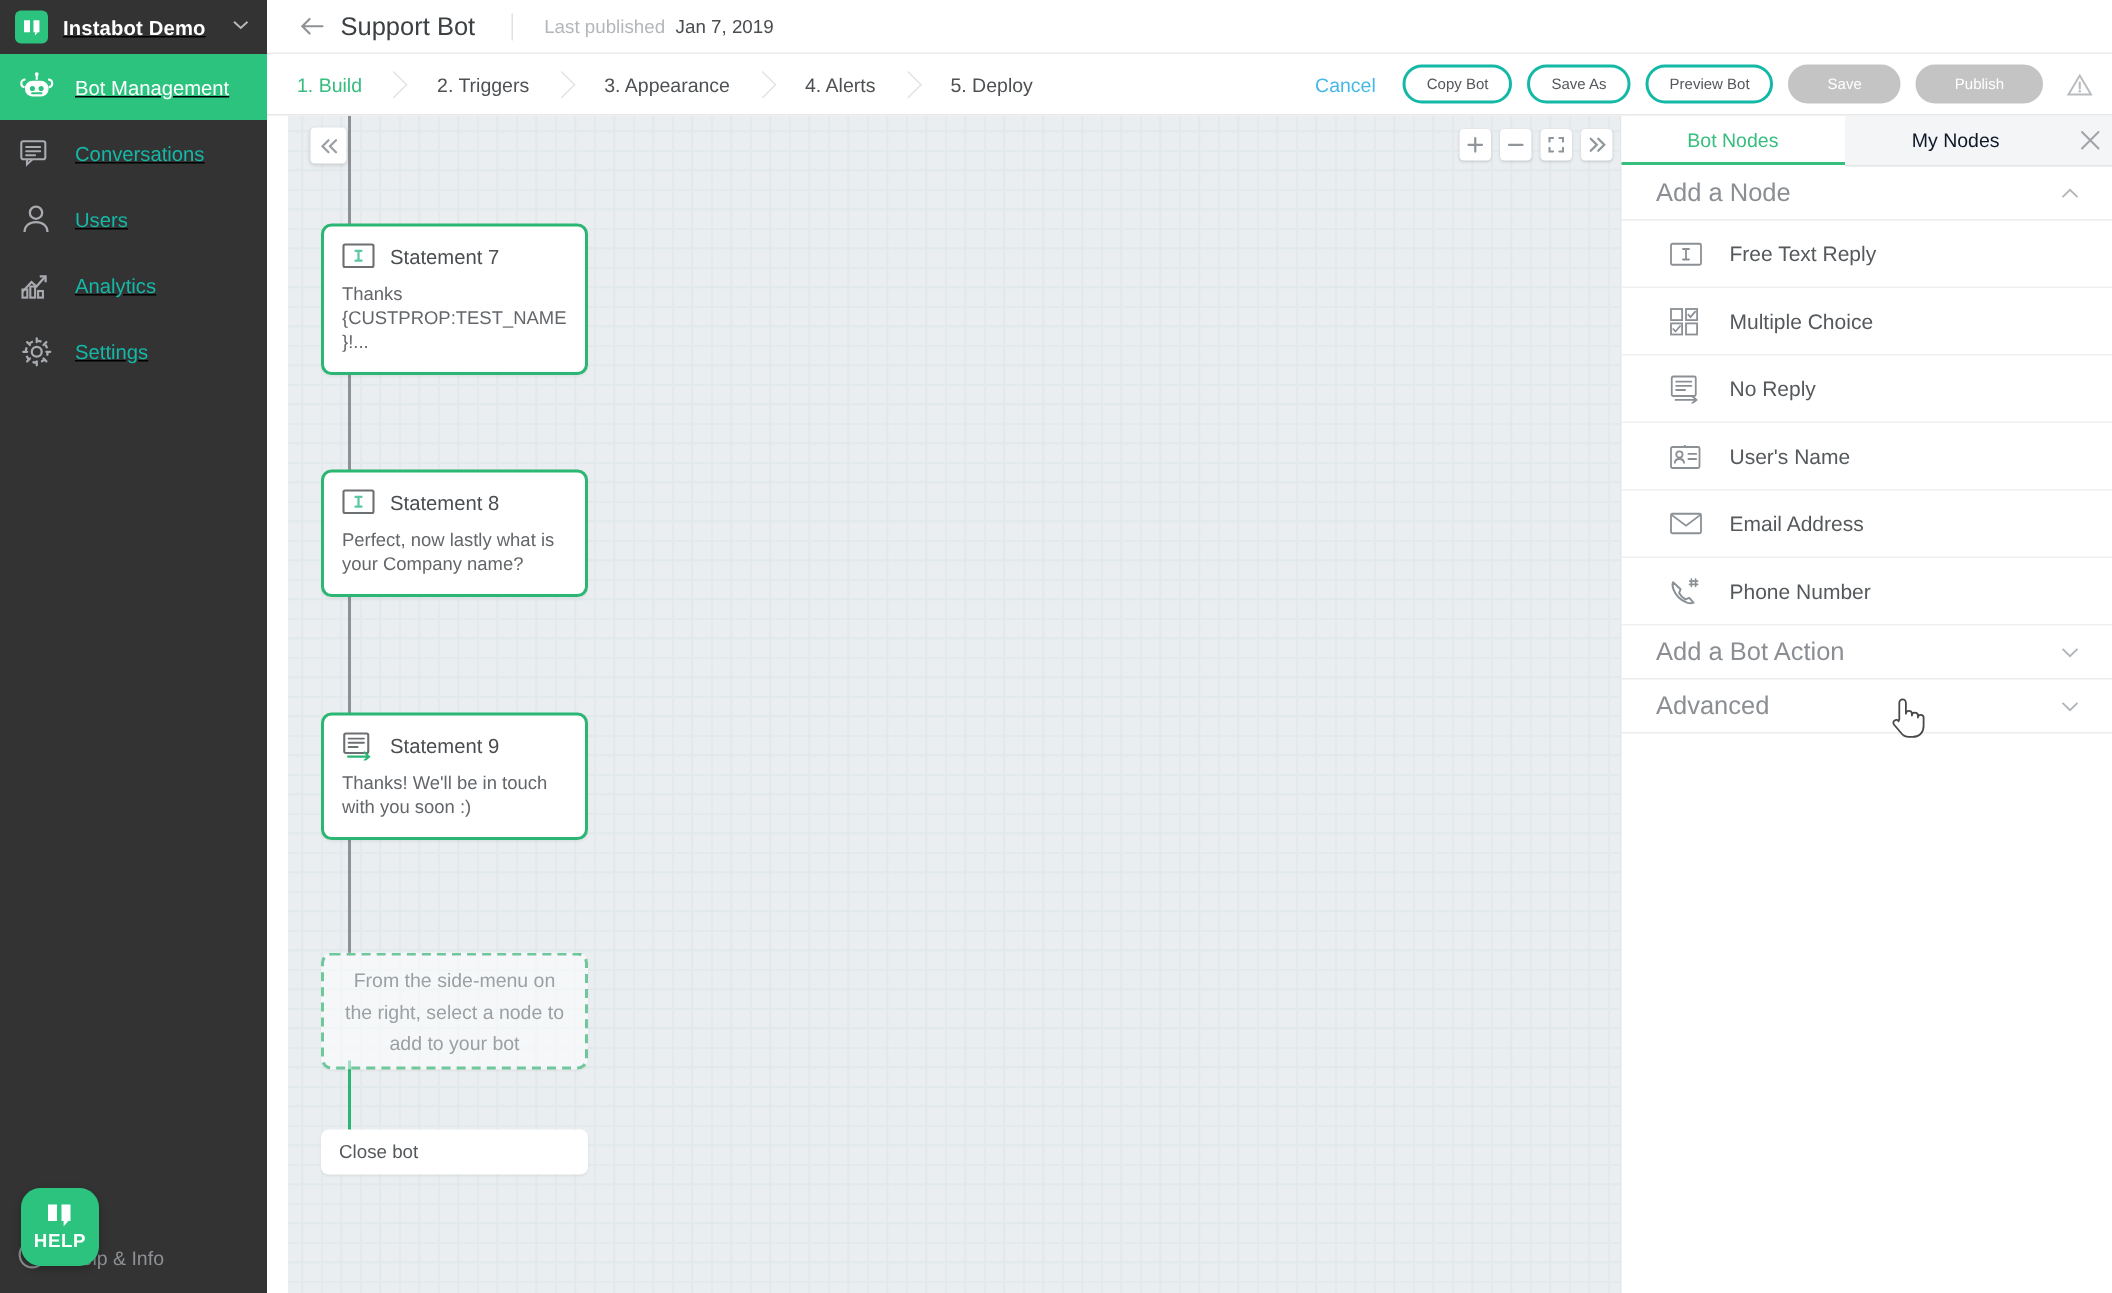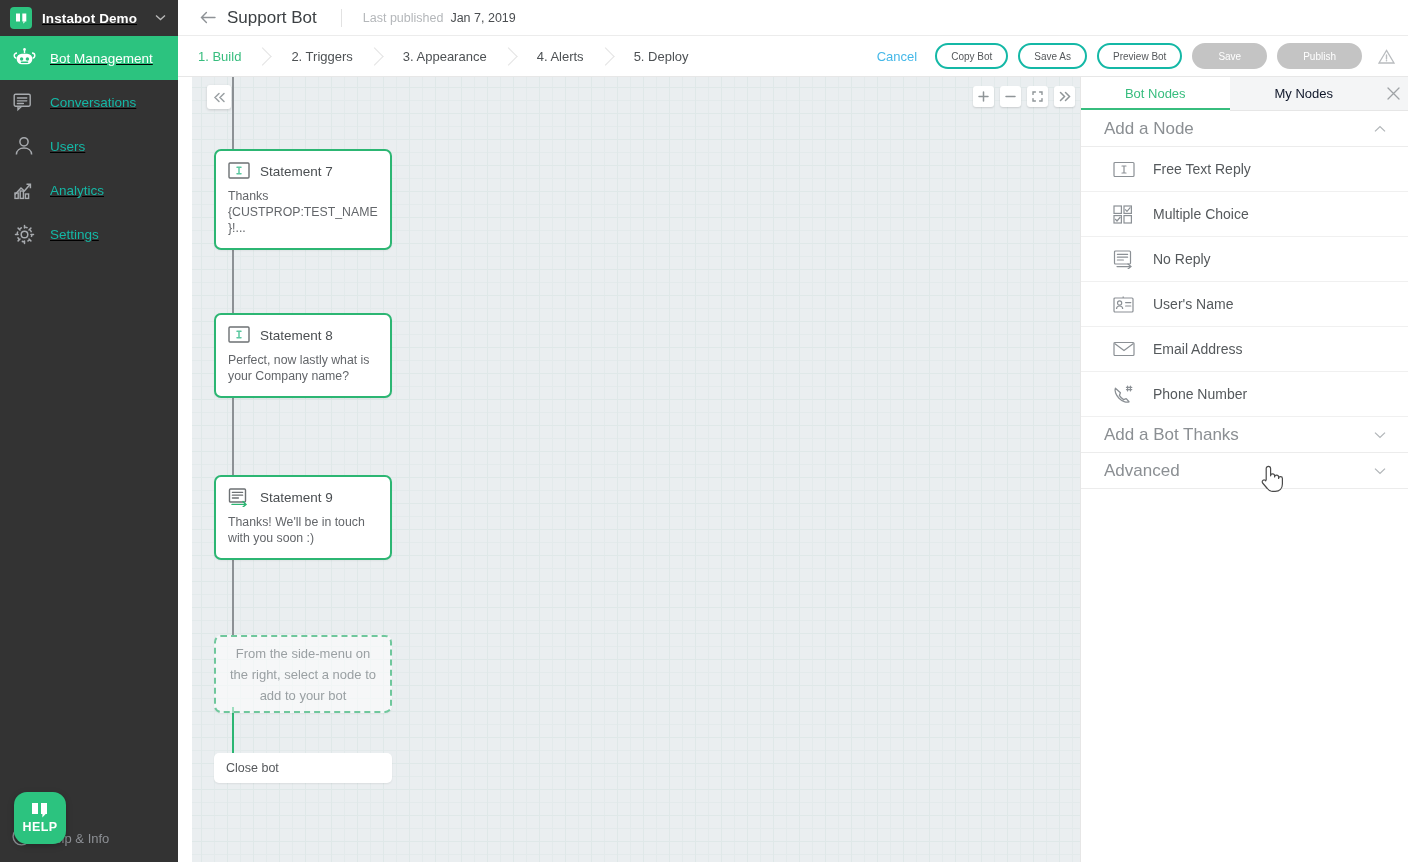--- a/index.html
+++ b/index.html
@@ -572,21 +572,21 @@
       <span class="opt-ico">
         <svg width="21" height="19" viewBox="0 0 21 19">
           <path d="M2.4 3.2c-1.2 2.4.6 7 3.6 10s7.6 4.8 10 3.6l-2.8-3.2-2.6 1c-1.4-.8-3.4-2.8-4.2-4.2l1-2.6z" stroke="#8b9095" stroke-width="1.3" fill="none" stroke-linejoin="round"></path>
           <path d="M14.6 1v5M17.4 1v5M13.4 2.4h5.4M13.4 4.6h5.4" stroke="#8b9095" stroke-width="1.1" stroke-linecap="round"></path>
         </svg>
       </span>
       <span class="opt-lbl">Phone Number</span>
     </div>
 
     <div class="sect-head collapsible">
-      <span>Add a Bot Thanks</span>
+      <span>Add a Bot Action</span>
       <span class="sh-caret">
         <svg width="12" height="8" viewBox="0 0 12 8">
             <path d="M1 1.6L6 6.4l5-4.8" stroke="#b2b6b9" stroke-width="1.3" fill="none"></path>
           </svg>
       </span>
     </div>
 
     <div class="sect-head collapsible">
       <span>Advanced</span>
       <span class="sh-caret">

